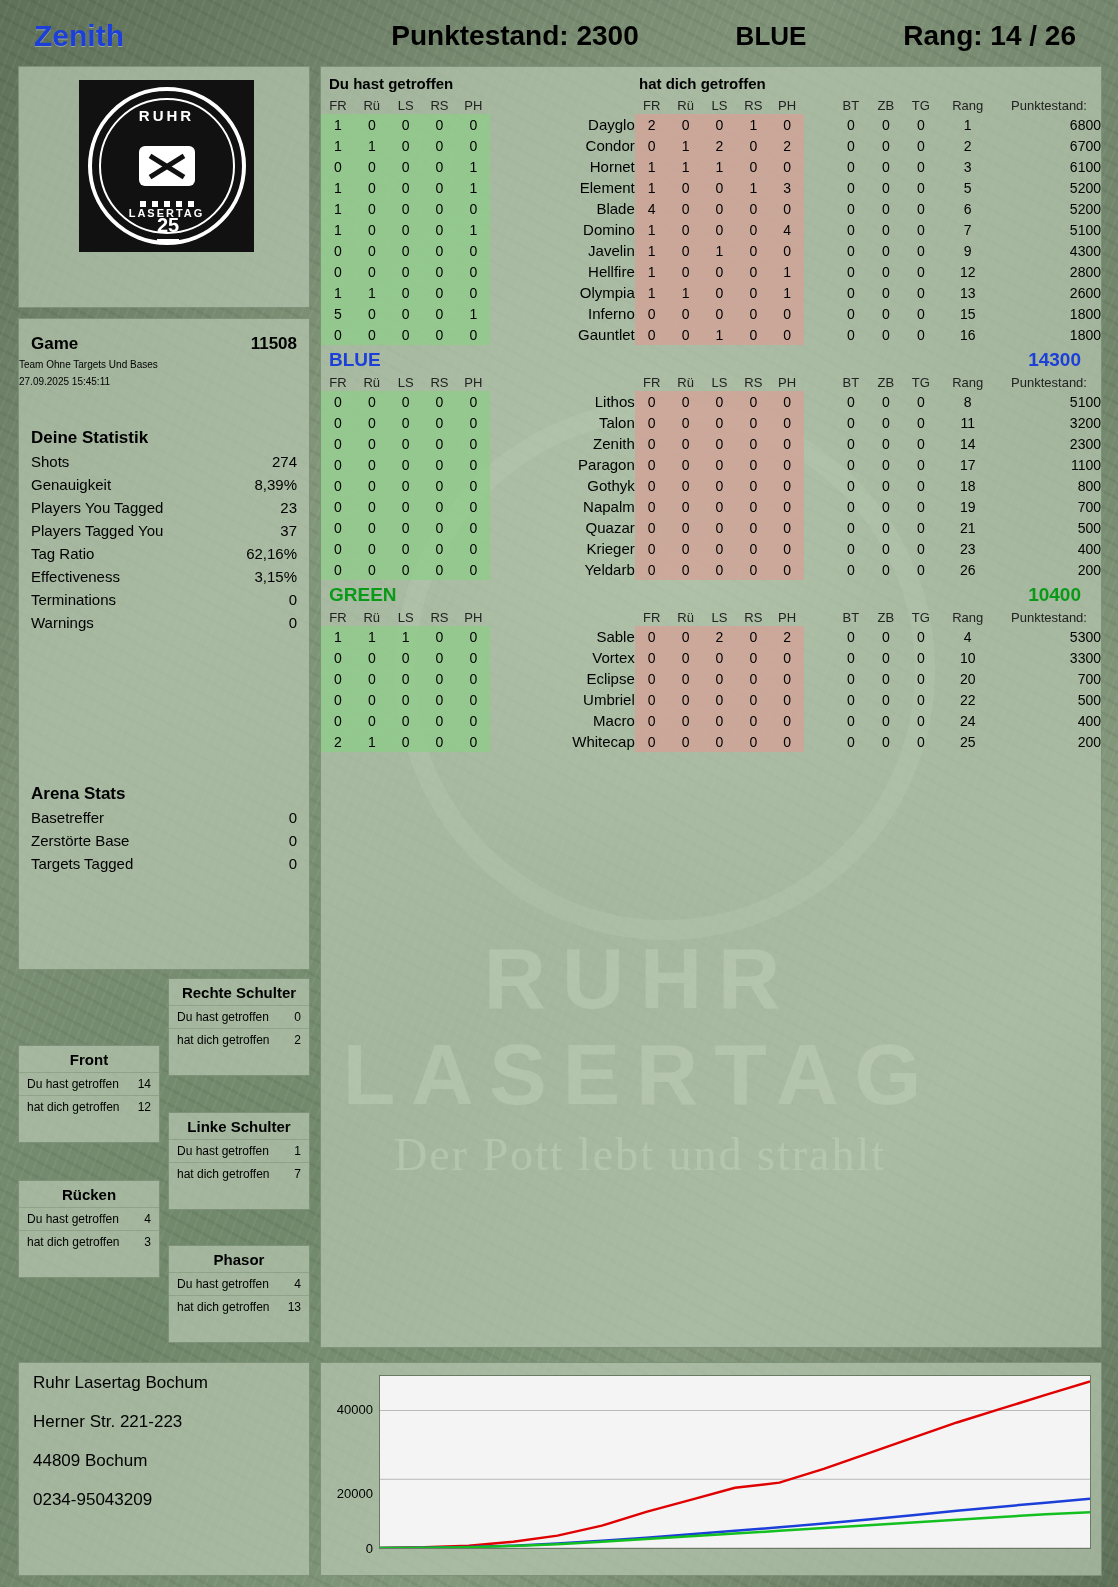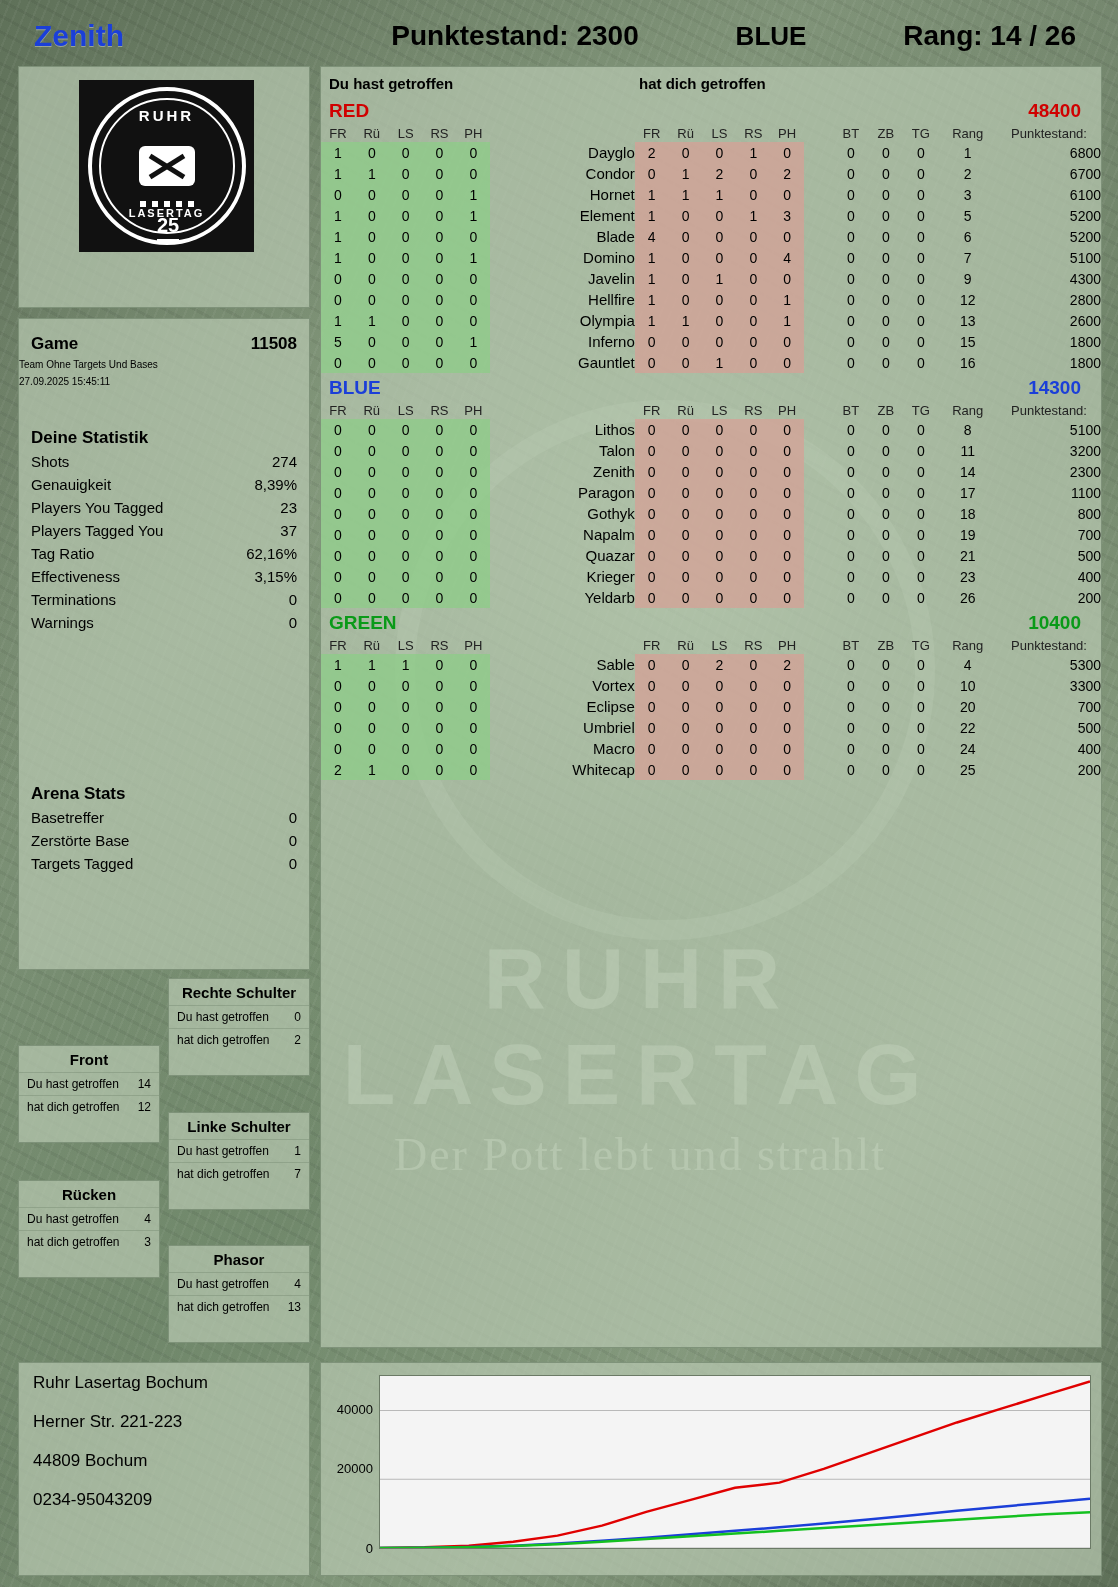--- a/index.html
+++ b/index.html
@@ -271,24 +271,20 @@
   <div class="addr-line">44809 Bochum</div>
   <div class="addr-line">0234-95043209</div>
 </div>
 
 <div class="panel main-panel">
   <div class="hitlabels">
     <div class="hl1">Du hast getroffen</div>
     <div class="hl2">hat dich getroffen</div>
   </div>
   <div id="teams-container">
-      <div class="teamhdr">
-        <span style="color:#d00000">RED</span>
-        <span style="color:#d00000;padding-right:12px;">48400</span>
-      </div>
       <table class="tbl">
         <tbody>
           <tr class="colhdr">
             <td class="cell">FR</td>
             <td class="cell">Rü</td>
             <td class="cell">LS</td>
             <td class="cell">RS</td>
             <td class="cell">PH</td>
             <td class="name"></td>
             <td class="cell">FR</td>
@@ -862,16 +858,16 @@
         <line x1="0" y1="160" x2="700" y2="160" stroke="#b9b9b9" stroke-width="1" vector-effect="non-scaling-stroke"></line>
         <line x1="0" y1="96" x2="700" y2="96" stroke="#b9b9b9" stroke-width="1" vector-effect="non-scaling-stroke"></line>
         <line x1="0" y1="32" x2="700" y2="32" stroke="#b9b9b9" stroke-width="1" vector-effect="non-scaling-stroke"></line>
         <path d="M0.0 160.0 L43.8 159.4 L87.5 157.8 L131.3 154.2 L175.0 148.5 L218.8 139.2 L262.5 126.4 L306.3 115.2 L350.0 104.0 L393.8 99.2 L437.5 86.4 L481.3 72.0 L525.0 57.6 L568.8 43.2 L612.5 30.4 L656.3 17.6 L700.0 5.1 " fill="none" stroke="#e00000" stroke-width="2.5" vector-effect="non-scaling-stroke"></path>
         <path d="M0.0 160.0 L43.8 159.7 L87.5 159.0 L131.3 157.8 L175.0 155.8 L218.8 153.3 L262.5 150.4 L306.3 147.2 L350.0 144.0 L393.8 140.8 L437.5 137.3 L481.3 133.4 L525.0 129.6 L568.8 125.4 L612.5 121.6 L656.3 117.8 L700.0 114.2 " fill="none" stroke="#1b3fd8" stroke-width="2.5" vector-effect="non-scaling-stroke"></path>
         <path d="M0.0 160.0 L43.8 159.7 L87.5 159.2 L131.3 158.1 L175.0 156.5 L218.8 154.2 L262.5 151.7 L306.3 149.1 L350.0 146.6 L393.8 144.0 L437.5 141.4 L481.3 138.9 L525.0 136.3 L568.8 133.8 L612.5 131.2 L656.3 128.6 L700.0 126.7 " fill="none" stroke="#14c020" stroke-width="2.5" vector-effect="non-scaling-stroke"></path>
       </svg>
   </div>
   <div id="chart-axis">
       <div class="axis-lbl" style="left: 0px; top: 178px;">0</div>
-      <div class="axis-lbl" style="left: 0px; top: 98px; text-align: right;">20000</div>
+      <div class="axis-lbl" style="left: 0px; top: 123px; text-align: right;">20000</div>
       <div class="axis-lbl" style="left: 0px; top: 38.8px;">40000</div>
     </div>
 </div>
 
 </body></html>

